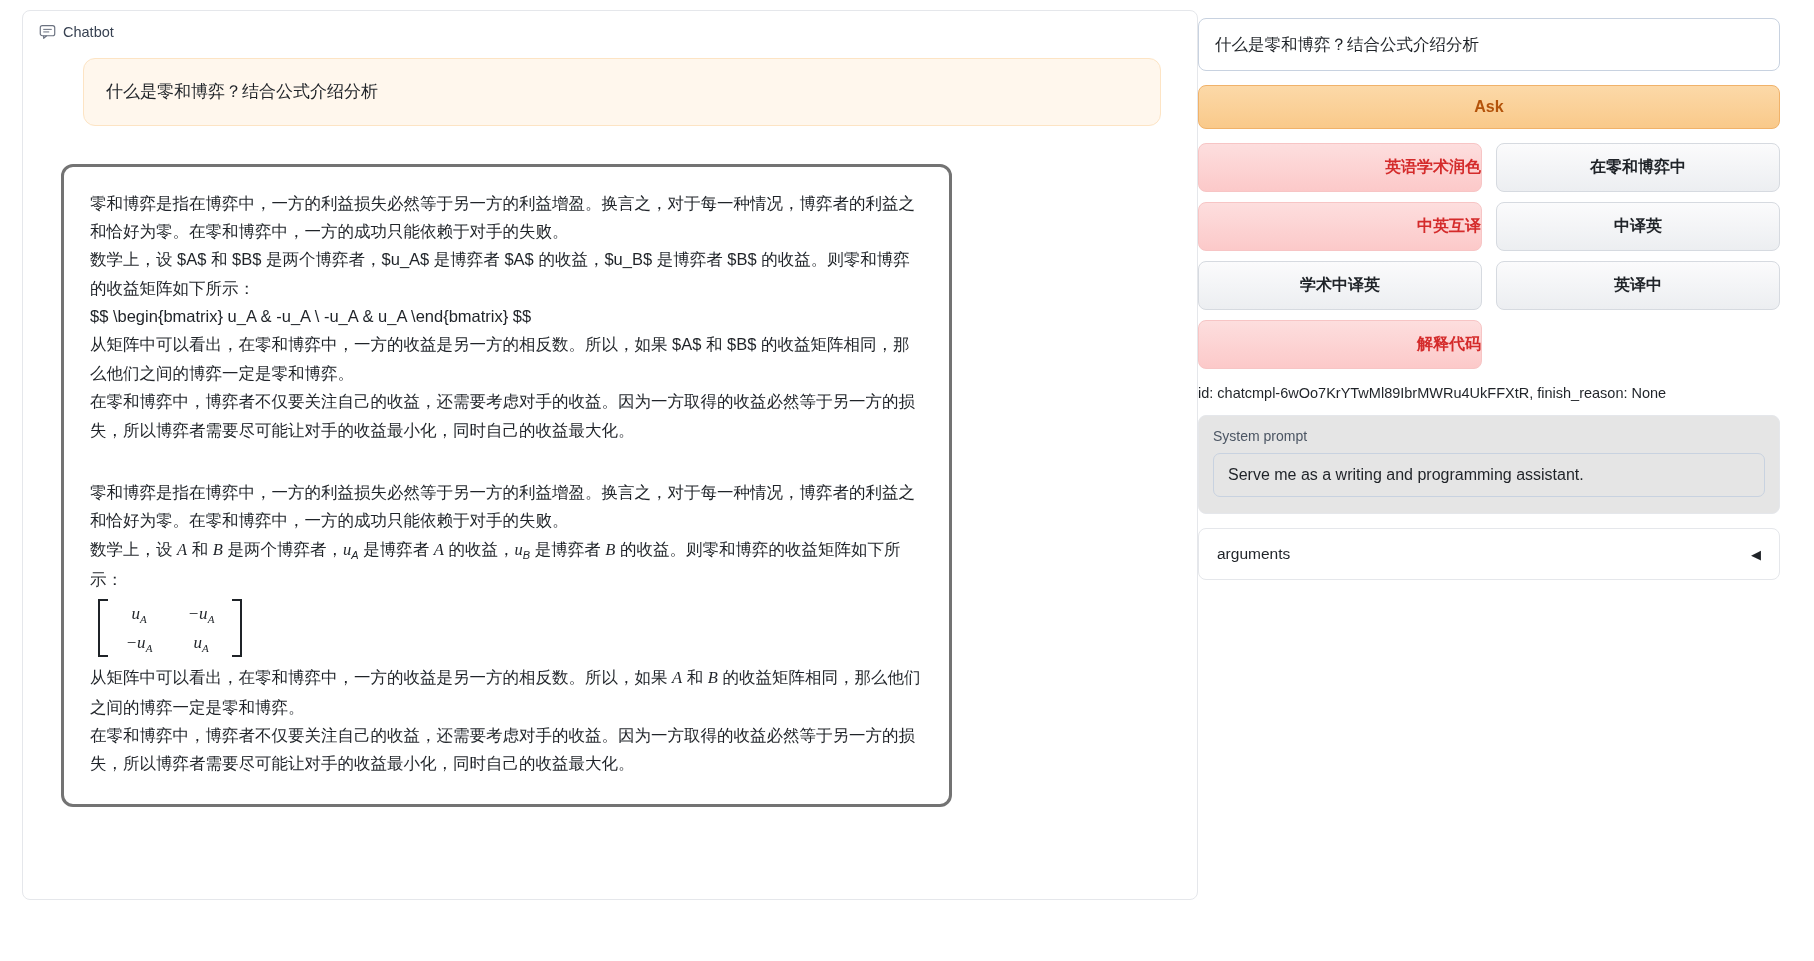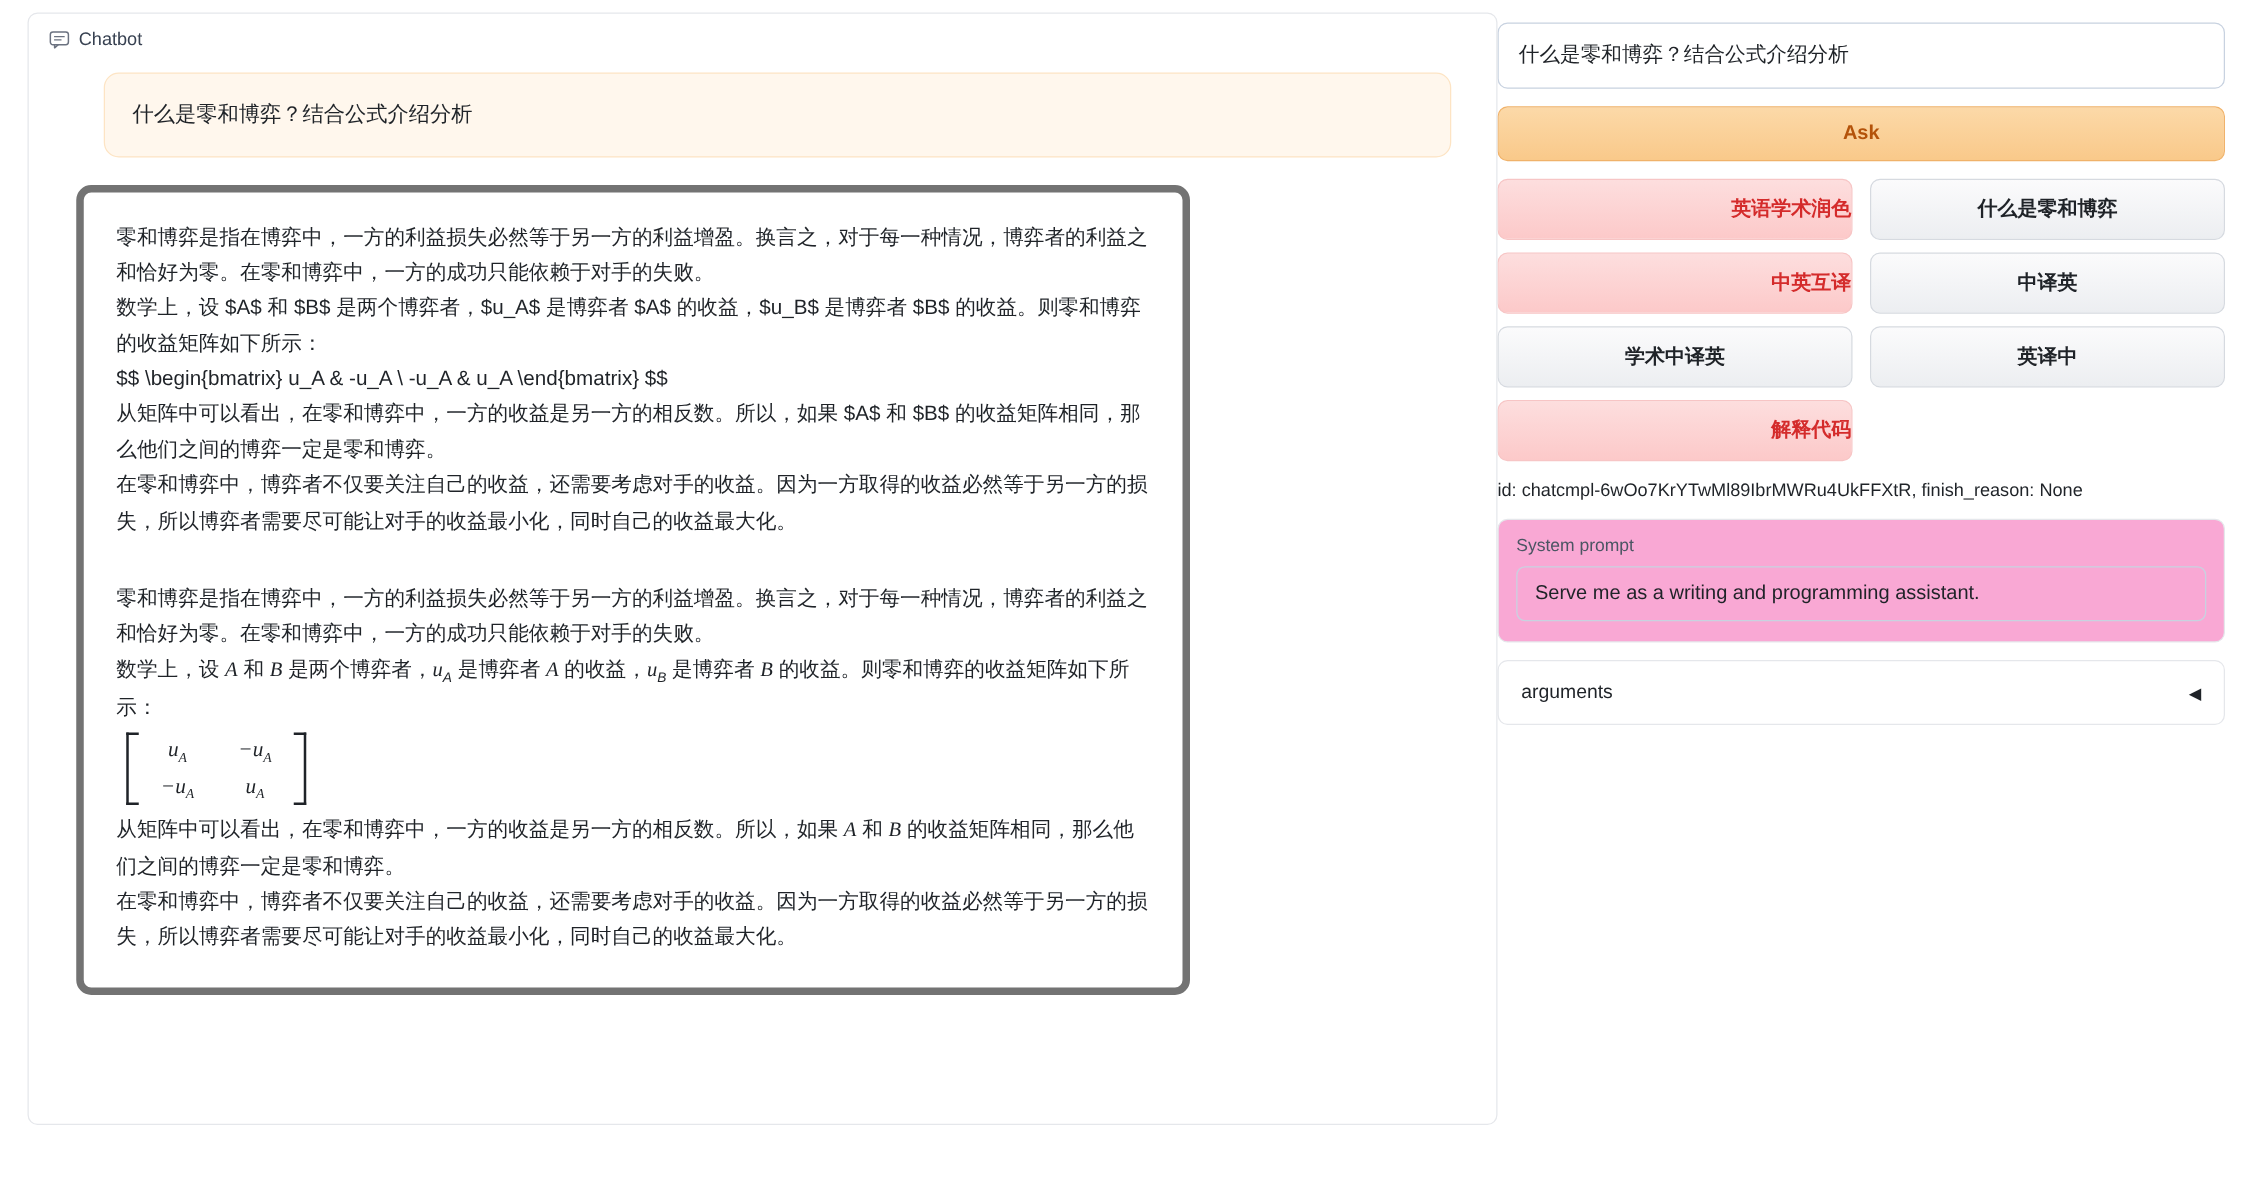--- a/index.html
+++ b/index.html
@@ -53,23 +53,23 @@
     background: #fff7ed;
     border: 1px solid #fde4c4;
     border-radius: 12px;
     padding: 20px 22px;
     font-size: 17px;
     color: #1f2328;
     line-height: 1.5;
   }
 
   .bot-bubble {
-    margin: 22px 225px 0 18px;
+    margin: 38px 225px 0 18px;
     background: #ffffff;
-    border: 6px solid #737373;
+    border: 3px solid #737373;
     border-radius: 12px;
     padding: 22px 26px 26px 26px;
     font-size: 16.5px;
     line-height: 1.72;
     color: #1f2328;
   }
   .bot-bubble p { margin: 0; }
   .bot-bubble .blk { margin-bottom: 0; }
   .bot-bubble .gap { height: 34px; }
 
@@ -160,21 +160,21 @@
 
   .meta-line {
     font-size: 14.5px;
     color: #1f2328;
     margin-top: 2px;
   }
 
   .sysprompt-card {
     border: 1px solid #e5e7eb;
     border-radius: 8px;
-    background: #f9a8d4;
+    background: #e5e5e5;
     padding: 12px 14px 16px 14px;
   }
   .sysprompt-label {
     font-size: 14px;
     color: #4b5563;
     margin-bottom: 9px;
   }
   .sysprompt-input {
     width: 100%;
     border: 1px solid #c8d2e0;
@@ -263,21 +263,21 @@
   </div>
 
   <div class="side-panel">
 
     <div class="prompt-box" contenteditable="true" style="">什么是零和博弈？结合公式介绍分析</div>
 
     <button class="ask-btn">Ask</button>
 
     <div class="btn-grid">
       <div class="fn-btn hot">英语学术润色</div>
-      <div class="fn-btn">什么是零和博弈</div>
+      <div class="fn-btn">在零和博弈中</div>
       <div class="fn-btn hot">中英互译</div>
       <div class="fn-btn">中译英</div>
       <div class="fn-btn">学术中译英</div>
       <div class="fn-btn">英译中</div>
       <div class="fn-btn hot">解释代码</div>
     </div>
 
     <div class="meta-line">id: chatcmpl-6wOo7KrYTwMl89IbrMWRu4UkFFXtR, finish_reason: None</div>
 
     <div class="sysprompt-card">

